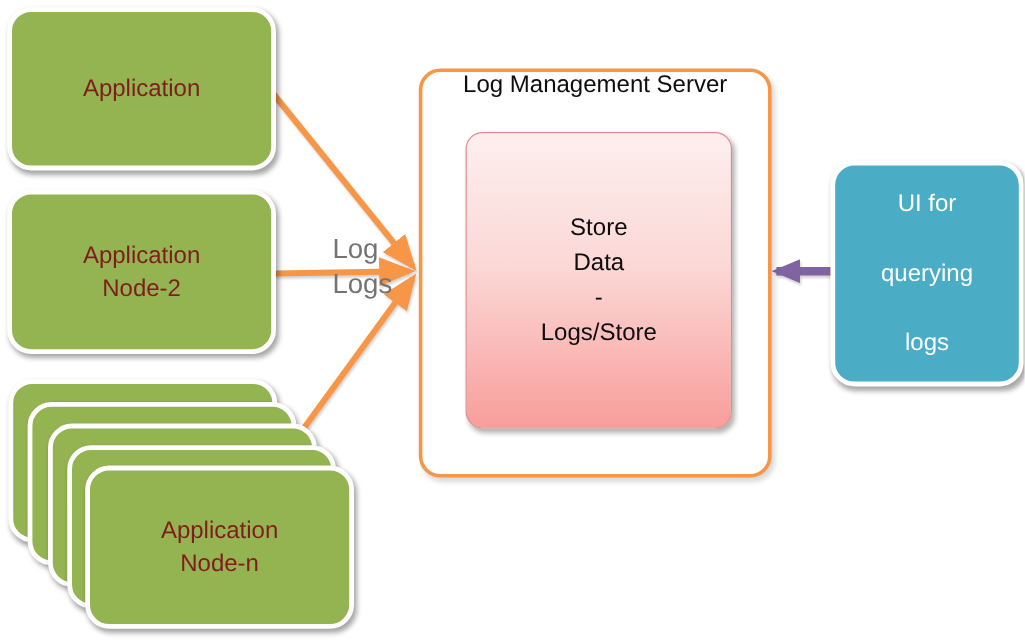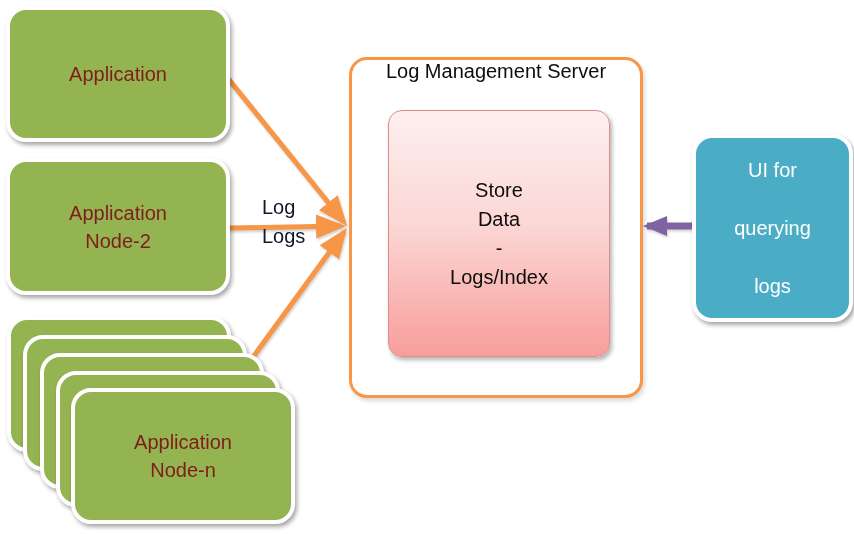--- a/index.html
+++ b/index.html
@@ -63,22 +63,22 @@
     background:var(--teal);
     border:4px solid #fff;border-radius:20px;
     box-shadow:2px 3px 4px rgba(0,0,0,.35);
     color:#fff;font-size:20px;line-height:30px;text-align:center;
     display:flex;flex-direction:column;align-items:center;justify-content:center;gap:28px;
   }
 
   
   .logdata{
     position:absolute;z-index:3;
-    left:262px;top:193px;
-    font-size:20px;line-height:29px;color:#0f172a;
+    left:277px;top:193px;
+    font-size:23px;line-height:29px;color:#737373;
   }
 </style>
 </head>
 <body>
 
 <div class="canvas">
 
   <svg class="wires" viewBox="0 0 854 534" xmlns="http://www.w3.org/2000/svg">
     <defs>
       <marker id="ah-o" markerUnits="userSpaceOnUse" markerWidth="30" markerHeight="24" refX="25" refY="12" orient="auto">
@@ -113,21 +113,21 @@
     <span>Application</span>
     <span>Node-n</span>
   </div>
 
   <div class="server">
     <div class="server-title">Log Management Server</div>
     <div class="store">
       <span>Store</span>
       <span>Data</span>
       <span>-</span>
-      <span>Logs/Index</span>
+      <span>Logs/Store</span>
     </div>
   </div>
 
   <div class="uibox">
     <span>UI for</span>
     <span>querying</span>
     <span>logs</span>
   </div>
 
   <div class="logdata">

